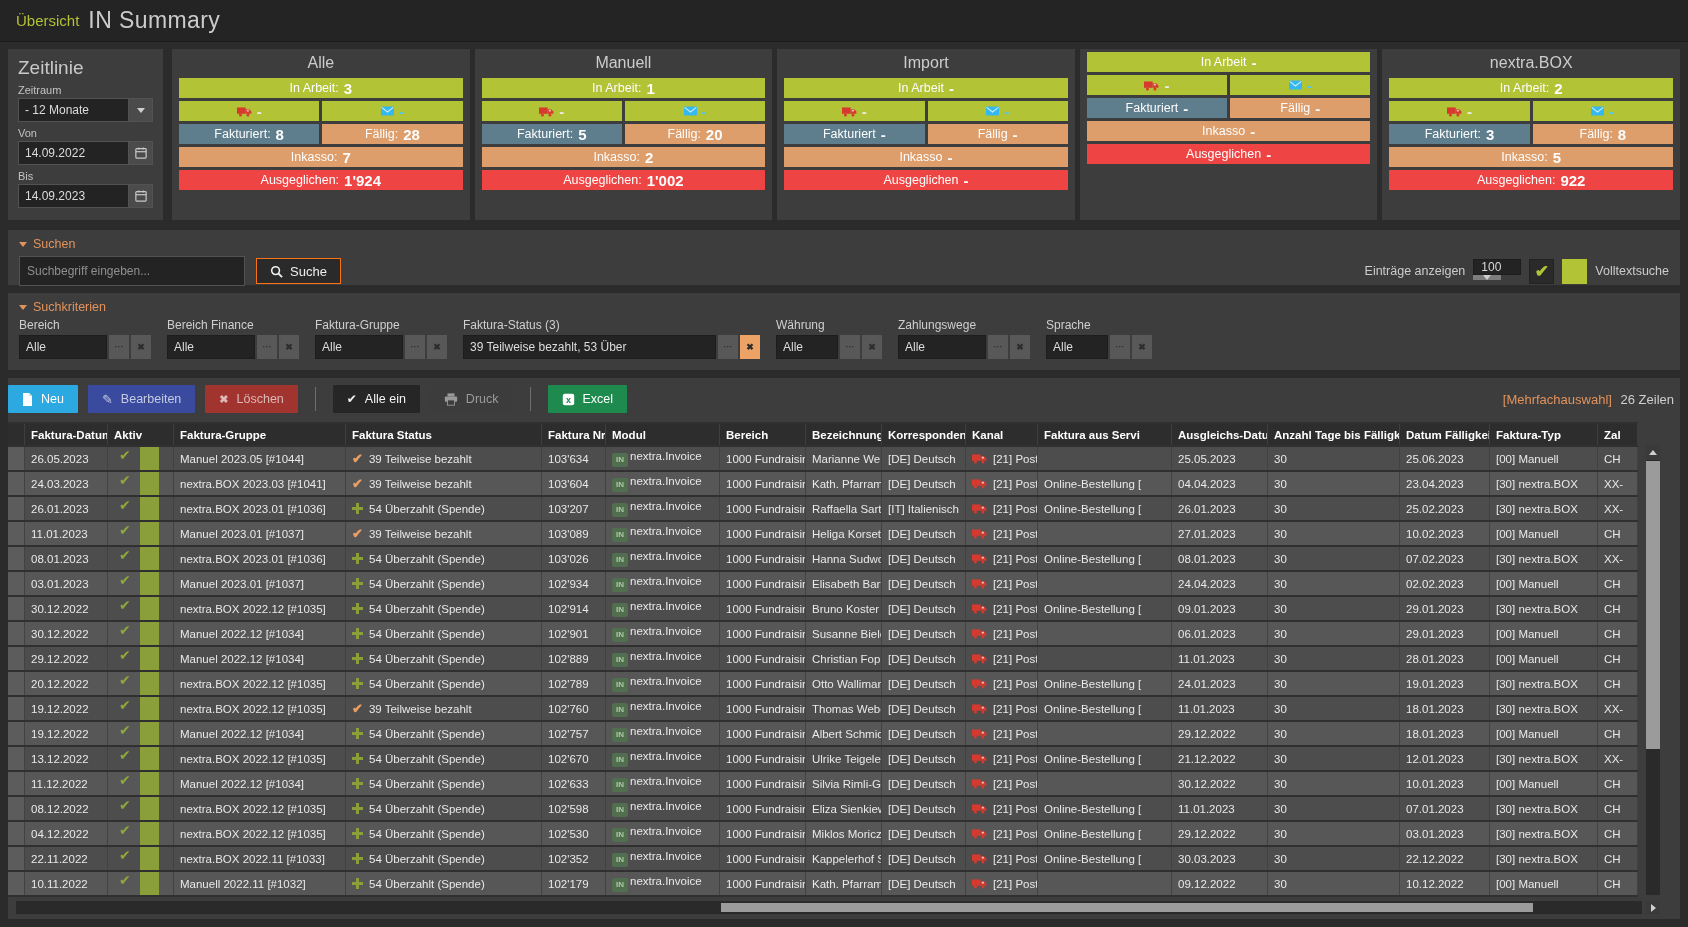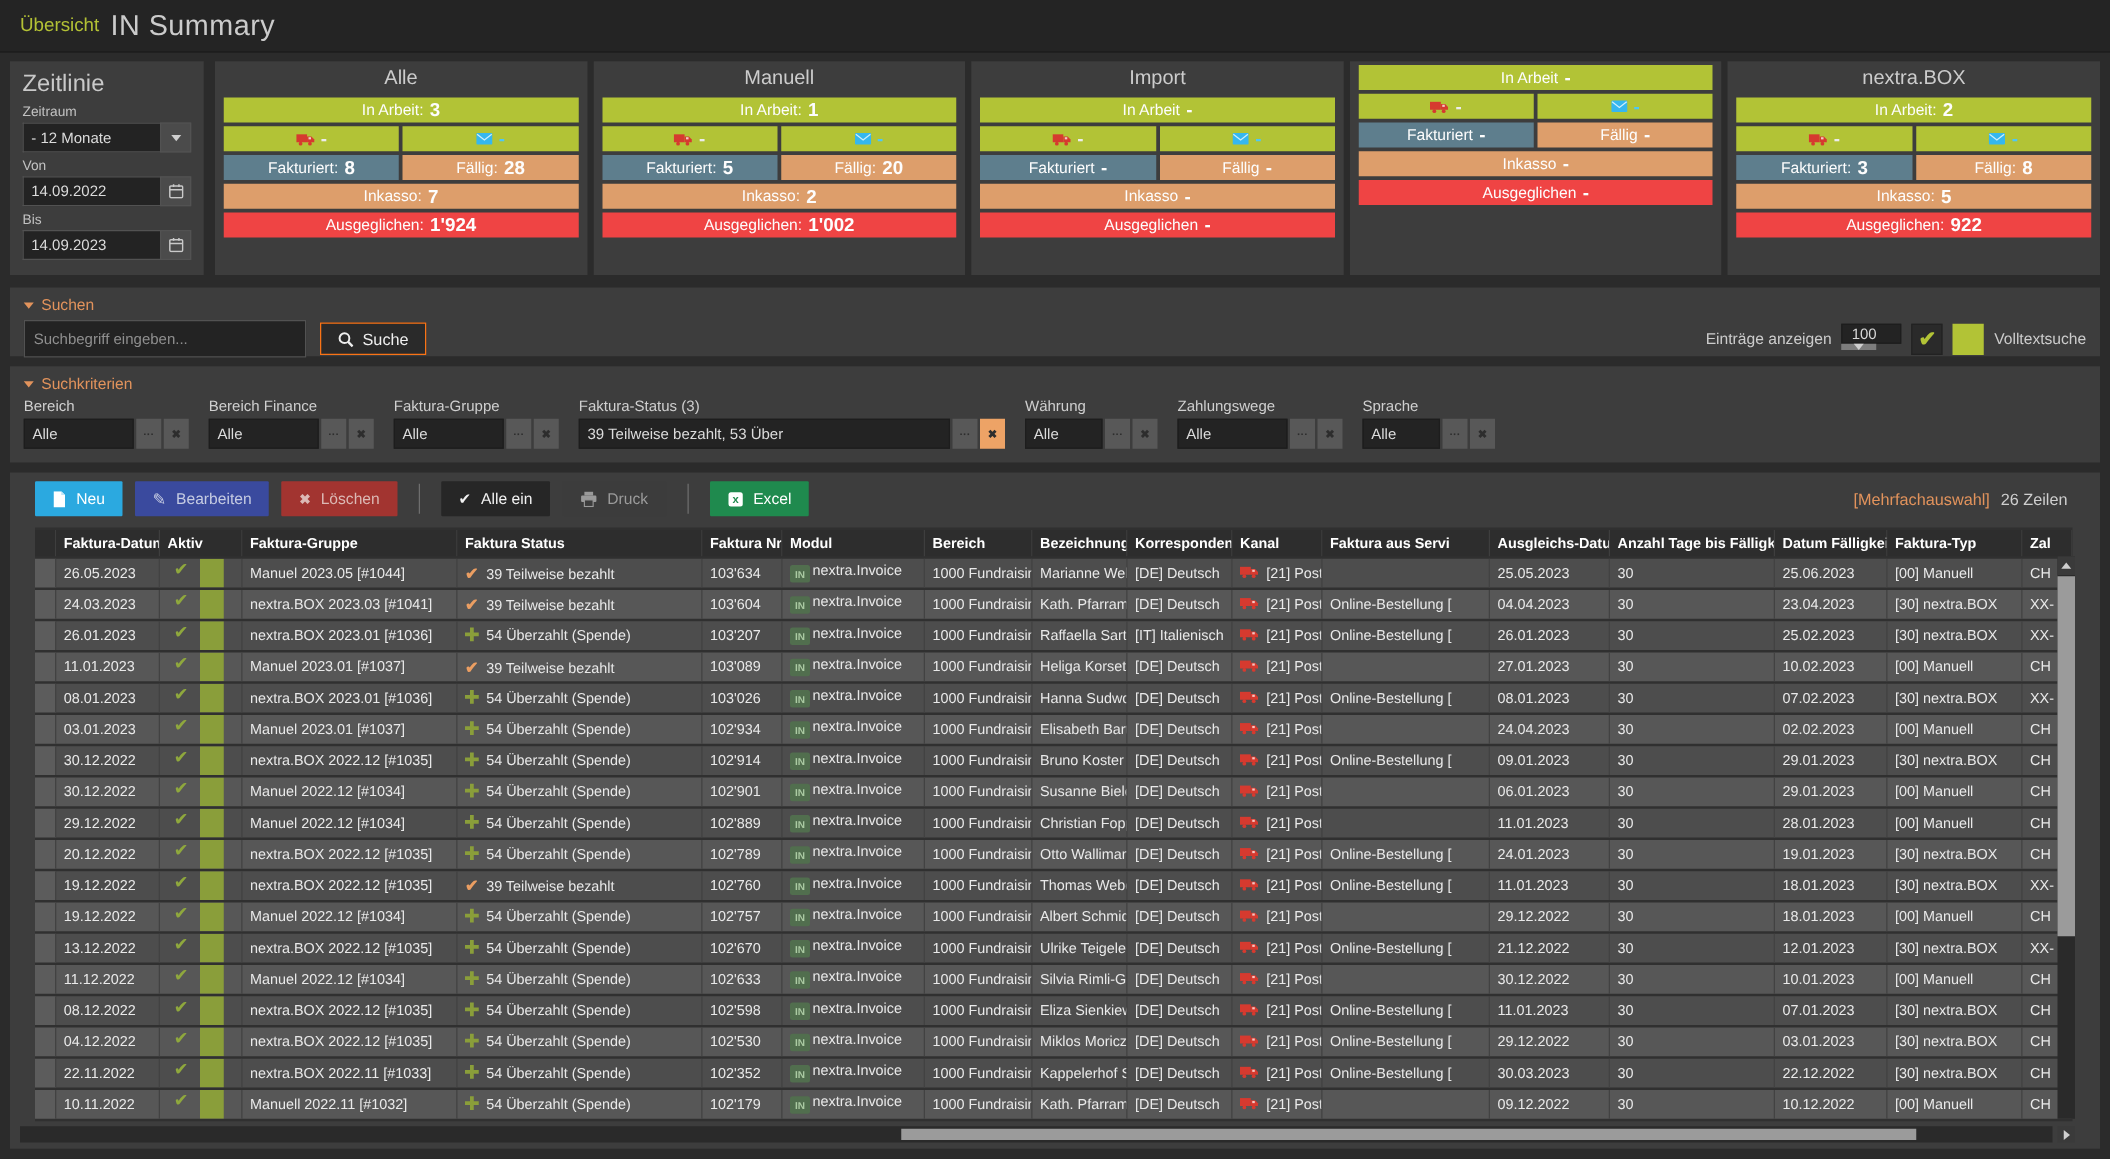--- a/index.html
+++ b/index.html
@@ -79,21 +79,21 @@
   .filters { display:flex; gap:16px; margin-top:3px; }
   .flabel { font-size:12px; color:#cfcfcf; margin-bottom:3px; }
   .fgroup { display:flex; height:24px; }
   .fvalue { background:#232323; border:1px solid #1d1d1d; color:#dcdcdc; font-size:12px;
     display:flex; align-items:center; padding:0 6px; white-space:nowrap; overflow:hidden; cursor:pointer; }
   .fbtn { width:20px; margin-left:2px; background:#585858; color:#2d2d2d; font-size:9px; font-weight:bold;
     display:flex; align-items:center; justify-content:center; cursor:pointer; }
   .fbtn-active { background:#eda366; }
 
   
-  .table-panel { margin-top:8px; height:541px; padding:6px 20px; position:relative; }
+  .table-panel { margin-top:8px; height:541px; padding:6px 0; position:relative; }
   .toolbar { display:flex; align-items:center; height:30px; gap:10px; }
   .tb-btn { height:28px; border:none; border-radius:1px; padding:0 14px; font-size:12.5px;
     display:flex; align-items:center; gap:8px; cursor:pointer; font-family:"Liberation Sans",sans-serif; }
   .btn-neu { background:#2ba9e0; color:#ffffff; }
   .btn-bearbeiten { background:#3a4a9e; color:#c5cbe2; }
   .btn-loeschen { background:#a23430; color:#dcb9b5; }
   .btn-alle-ein { background:#262626; color:#f2f2f2; }
   .btn-druck { background:#3c3c3c; color:#9b9b9b; }
   .btn-excel { background:#1f8a4e; color:#ffffff; }
   .tb-sep { width:1px; height:24px; background:#6e6e6e; margin:0 7px; }
@@ -487,21 +487,21 @@
     <div class="flabel">Faktura-Gruppe</div>
     <div class="fgroup">
       <div class="fvalue" style="width:88px">Alle</div>
       <div class="fbtn">···</div>
       <div class="f btn fbtn ">✖</div>
     </div>
         </div>
         <div class="filter">
     <div class="flabel">Faktura-Status (3)</div>
     <div class="fgroup">
-      <div class="fvalue" style="width:297px">39 Teilweise bezahlt, 53 Über</div>
+      <div class="fvalue" style="width:253px">39 Teilweise bezahlt, 53 Über</div>
       <div class="fbtn">···</div>
       <div class="f btn fbtn fbtn-active">✖</div>
     </div>
         </div>
         <div class="filter">
     <div class="flabel">Währung</div>
     <div class="fgroup">
       <div class="fvalue" style="width:62px">Alle</div>
       <div class="fbtn">···</div>
       <div class="f btn fbtn ">✖</div>

